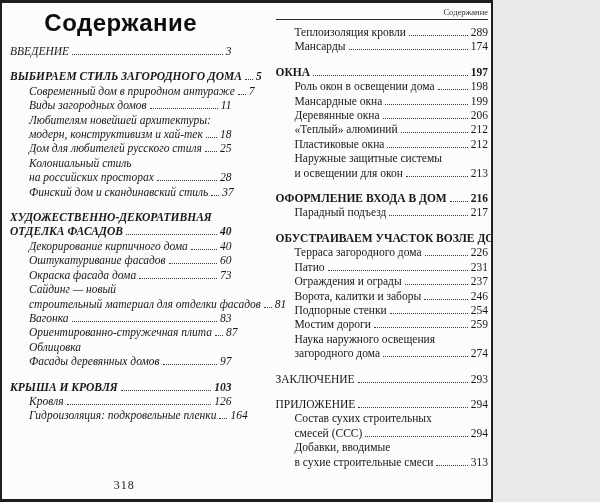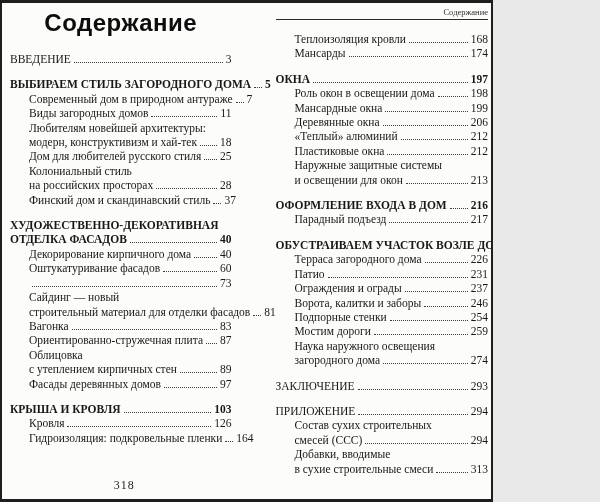--- a/index.html
+++ b/index.html
@@ -34,22 +34,22 @@
 
   .running-header {
     font-size:8.5px;
     line-height:10px;
     text-align:right;
     color:#2e2e2e;
     border-bottom:1px solid #2a2a2a;
     padding-bottom:2px;
   }
 
-  .toc-body-left  { margin-top:16px; }
-  .toc-body-right { margin-top:12px; }
+  .toc-body-left  { margin-top:8px;font-style:italic; }
+  .toc-body-right { margin-top:5px; }
 
   .toc-row {
     display:flex;
     align-items:baseline;
     font-size:11.5px;
     line-height:14.4px;
     white-space:nowrap;
   }
   .toc-row.lvl-sub { padding-left:19px; }
   .toc-row.bold { font-weight:700; }
@@ -140,20 +140,21 @@
           <span class="toc-text">Декорирование кирпичного дома</span>
           <span class="leader"></span>
           <span class="toc-page">40</span>
         </div>
         <div class="toc-row lvl-sub">
           <span class="toc-text">Оштукатуривание фасадов</span>
           <span class="leader"></span>
           <span class="toc-page">60</span>
         </div>
         <div class="toc-row lvl-sub">
+          <span class="toc-text">Окраска фасада дома</span>
           <span class="leader"></span>
           <span class="toc-page">73</span>
         </div>
         <div class="toc-row lvl-sub">
           <span class="toc-text">Сайдинг — новый</span>
         </div>
         <div class="toc-row lvl-sub">
           <span class="toc-text">строительный материал для отделки фасадов</span>
           <span class="leader"></span>
           <span class="toc-page">81</span>
@@ -163,25 +164,20 @@
           <span class="leader"></span>
           <span class="toc-page">83</span>
         </div>
         <div class="toc-row lvl-sub">
           <span class="toc-text">Ориентированно-стружечная плита</span>
           <span class="leader"></span>
           <span class="toc-page">87</span>
         </div>
         <div class="toc-row lvl-sub">
           <span class="toc-text">Облицовка</span>
-        </div>
-        <div class="toc-row lvl-sub">
-          <span class="toc-text">с утеплением кирпичных стен</span>
-          <span class="leader"></span>
-          <span class="toc-page">89</span>
         </div>
         <div class="toc-row lvl-sub">
           <span class="toc-text">Фасады деревянных домов</span>
           <span class="leader"></span>
           <span class="toc-page">97</span>
         </div>
         <div class="toc-row lvl-chapter bold gap">
           <span class="toc-text">КРЫША И КРОВЛЯ</span>
           <span class="leader"></span>
           <span class="toc-page">103</span>
@@ -201,21 +197,21 @@
   </section>
 
   <section class="page page-right">
     <div class="running-header">
       <span>Содержание</span>
     </div>
     <div class="toc-body-right">
         <div class="toc-row lvl-sub">
           <span class="toc-text">Теплоизоляция кровли</span>
           <span class="leader"></span>
-          <span class="toc-page">168</span>
+          <span class="toc-page">289</span>
         </div>
         <div class="toc-row lvl-sub">
           <span class="toc-text">Мансарды</span>
           <span class="leader"></span>
           <span class="toc-page">174</span>
         </div>
         <div class="toc-row lvl-chapter bold gap">
           <span class="toc-text">ОКНА</span>
           <span class="leader"></span>
           <span class="toc-page">197</span>

